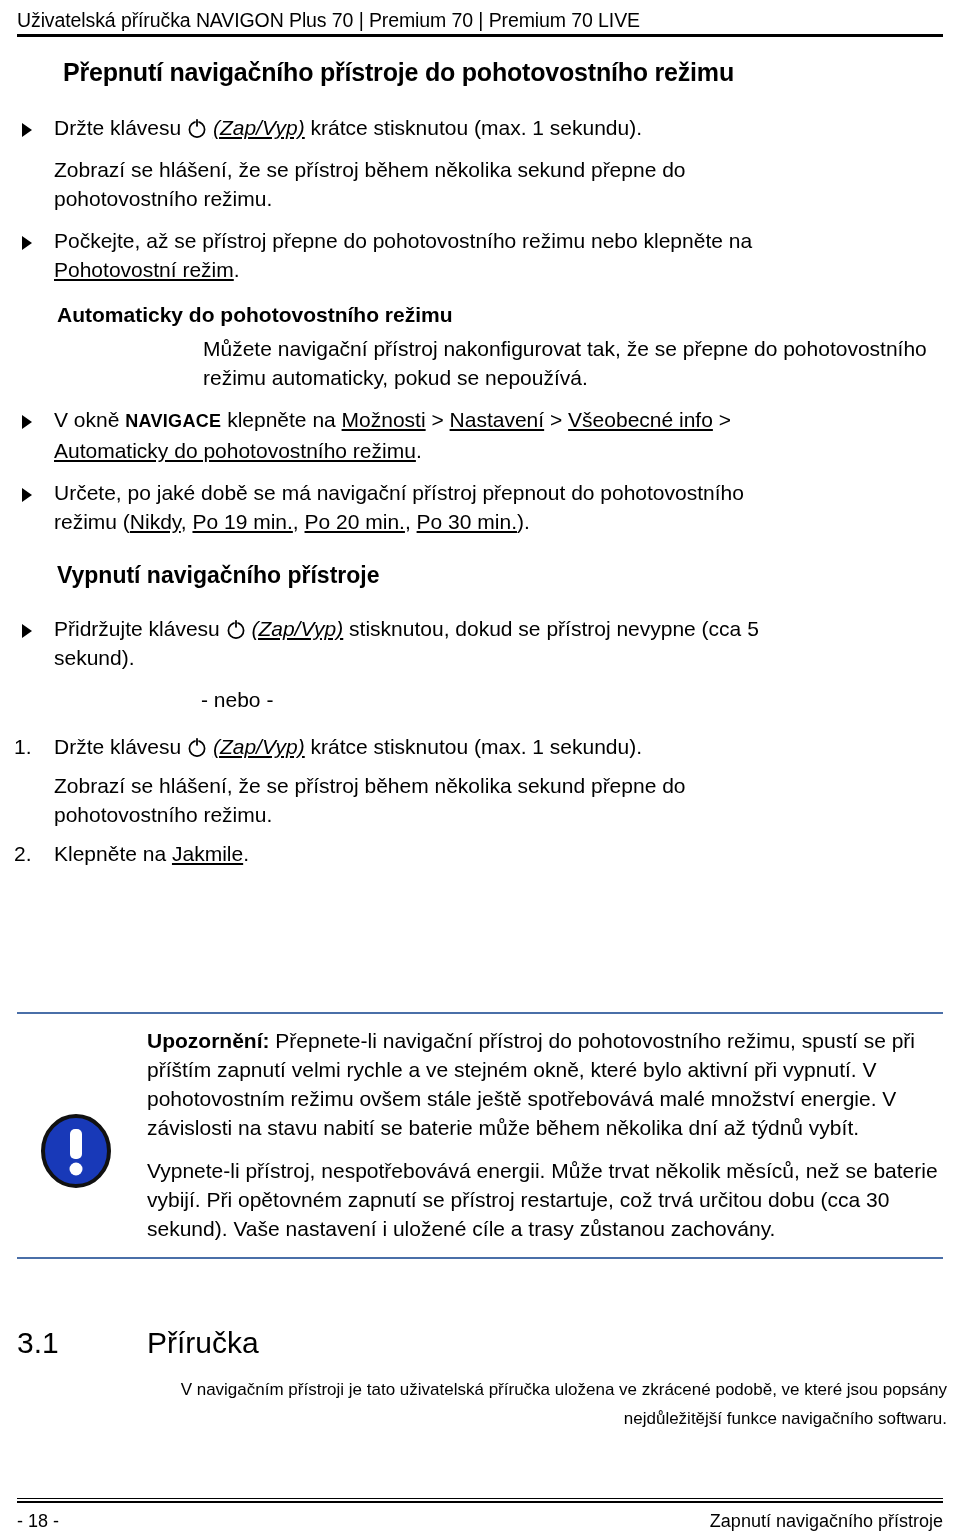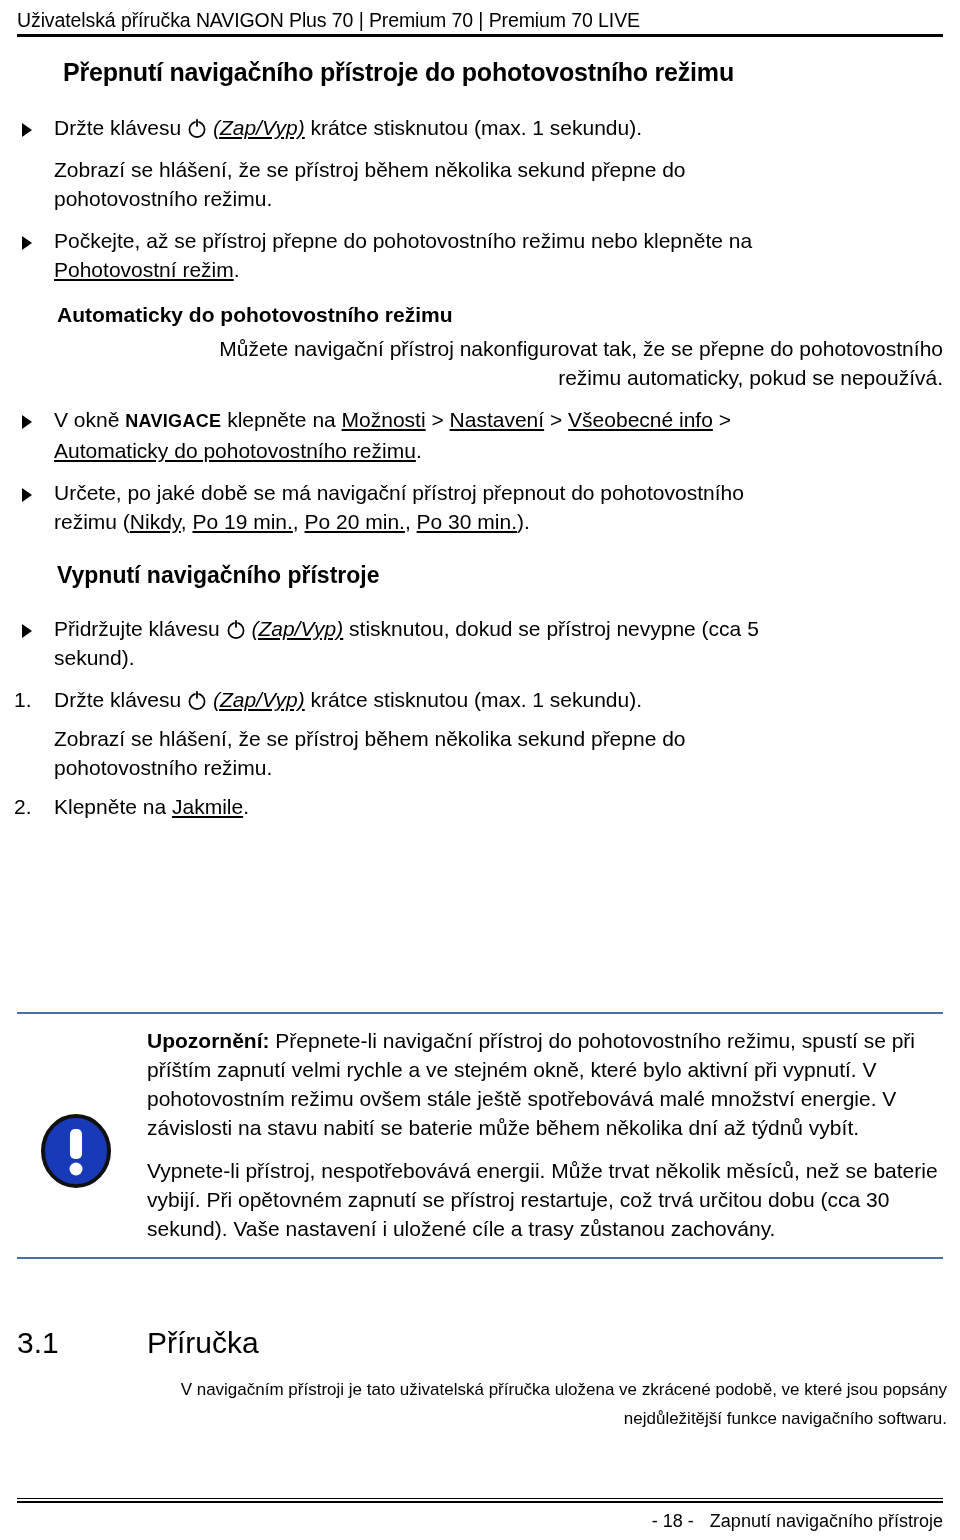--- a/index.html
+++ b/index.html
@@ -98,21 +98,20 @@
     font-size: 21px;
     line-height: 29px;
     margin: 0 0 13px 0;
   }
 
   .para-block {
     margin-left: 203px;
     width: 740px;
     font-size: 21px;
     line-height: 29px;
-    text-align: right;
   }
 
   
   ol.nlist {
     list-style: none;
     margin: 0;
     padding: 0;
   }
   ol.nlist li {
     position: relative;
@@ -220,26 +219,25 @@
   }
   .footer-rule-thin {
     border-top: 1px solid #000;
   }
   .footer-rule-thick {
     border-top: 2px solid #000;
     margin-top: 2px;
   }
   .footer-row {
     display: flex;
-    justify-content: flex-end;
+    justify-content: space-between;
     align-items: baseline;
     margin-top: 7px;
     font-size: 18px;
     line-height: 22px;
-    gap: 16px;
   }
 </style>
 </head>
 <body>
 
 <div class="page">
 
   <div class="header">
     <div class="header-title">Uživatelská příručka NAVIGON Plus 70 | Premium 70 | Premium 70 LIVE</div>
     <div class="header-rule"></div>
@@ -306,20 +304,23 @@
         <span class="pwr"><svg width="20" height="22" viewBox="0 0 20 22">
               <circle cx="10" cy="12.5" r="7.6" fill="none" stroke="#000" stroke-width="1.7"></circle>
               <rect x="8.6" y="0.5" width="2.8" height="8" fill="#fff"></rect>
               <rect x="9.1" y="2.2" width="1.8" height="7.4" fill="#000"></rect>
             </svg></span>
         <span><u class="ul"><i class="ital"><span>(Zap/Vyp)</span></i></u></span>
         <span>stisknutou, dokud se přístroj nevypne (cca 5 sekund).</span>
       </li>
     </ul>
 
+    <div class="indent-1">
+      <div class="nebo">- nebo -</div>
+    </div>
 
     <ol class="nlist indent-1">
       <li>
         <span class="num">1.</span>
         <span>Držte klávesu</span>
         <span class="pwr"><svg width="20" height="22" viewBox="0 0 20 22">
               <circle cx="10" cy="12.5" r="7.6" fill="none" stroke="#000" stroke-width="1.7"></circle>
               <rect x="8.6" y="0.5" width="2.8" height="8" fill="#fff"></rect>
               <rect x="9.1" y="2.2" width="1.8" height="7.4" fill="#000"></rect>
             </svg></span>

